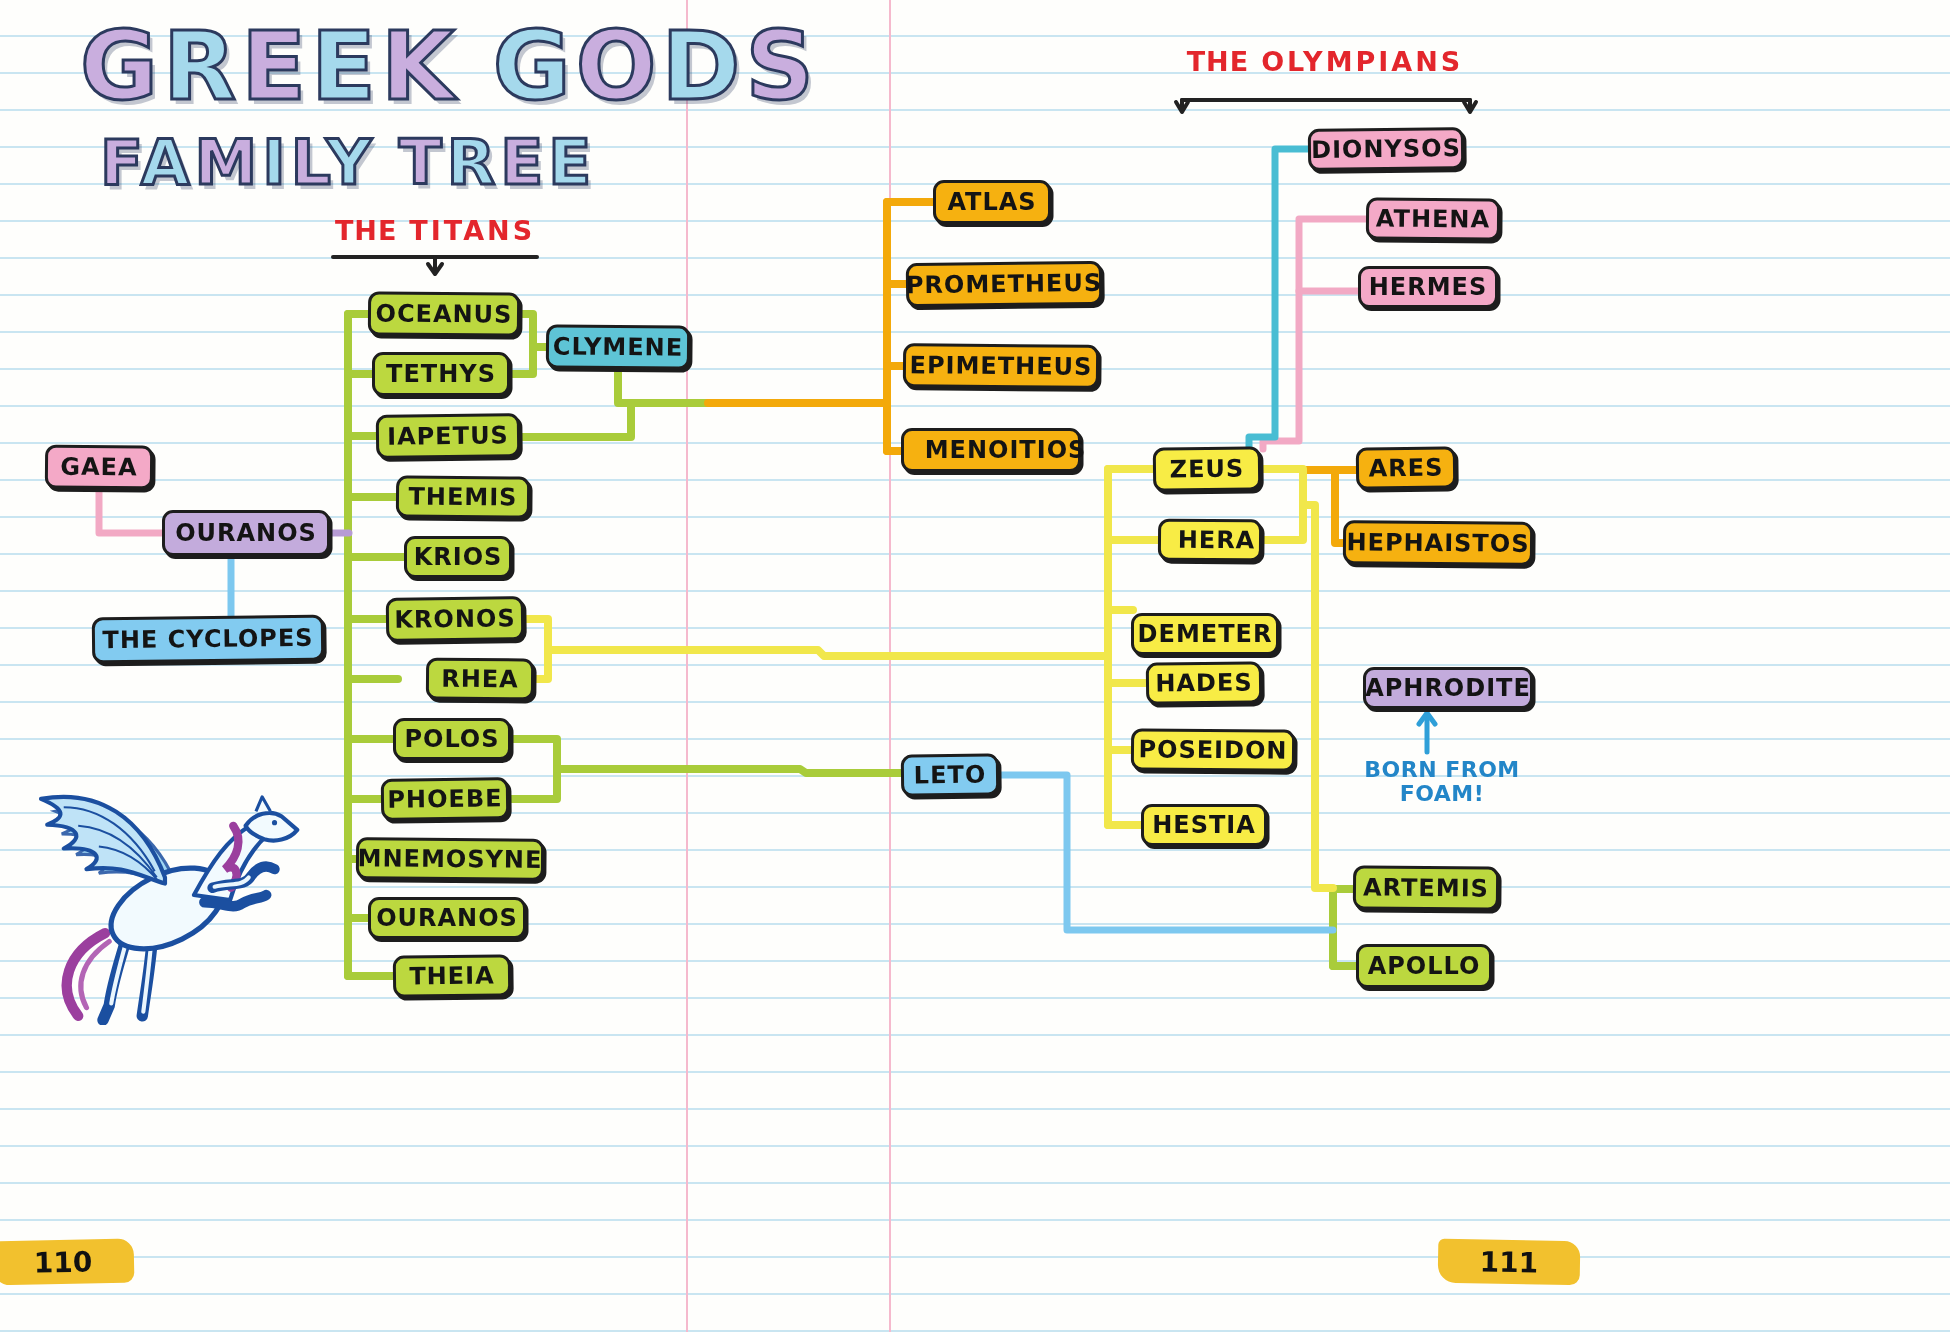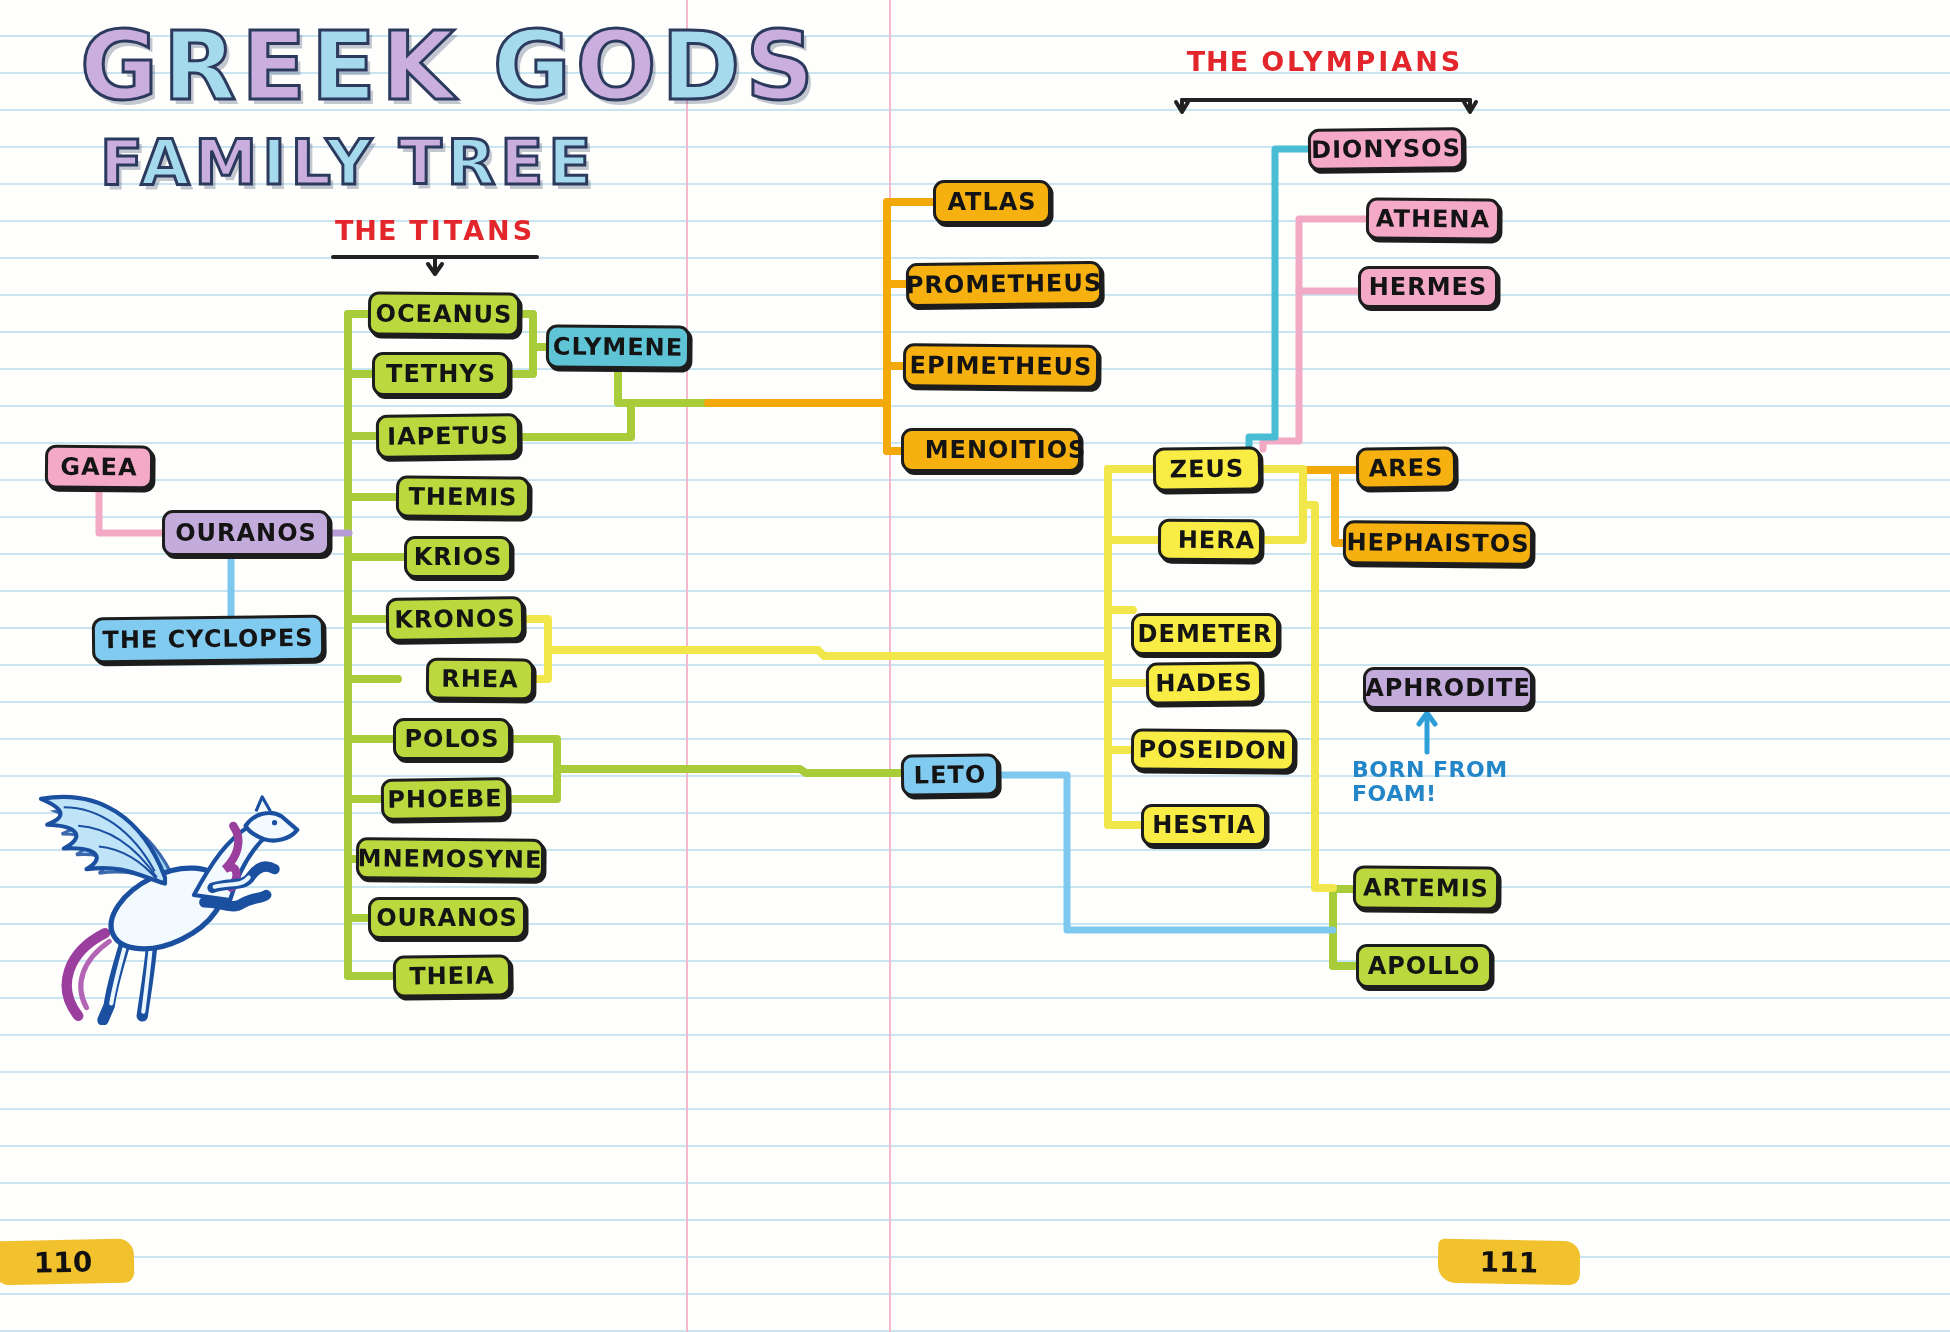--- a/index.html
+++ b/index.html
@@ -46,21 +46,21 @@
   .red-header{
     position:absolute;color:#e3262c;display:flex;align-items:baseline;
     gap:12px;justify-content:center;font-weight:bold;
   }
   .red-header .the{font-size:27px;letter-spacing:1px;}
   .red-header .name{font-size:27px;letter-spacing:3px;text-align:center;}
   .titans-header{left:300px;top:215px;width:270px;}
   .olympians-header{left:1165px;top:46px;width:320px;}
 
   .aphrodite-note{
-    position:absolute;left:1352px;top:758px;width:180px;text-align:left;
+    position:absolute;left:1352px;top:758px;width:180px;text-align:center;
     color:#2386c8;font-weight:bold;font-size:22px;line-height:1.1;letter-spacing:0.5px;
   }
 
   .pagenum{
     position:absolute;width:142px;height:44px;background:#f2c12e;
     display:flex;align-items:center;justify-content:center;
     font-weight:bold;font-size:28px;color:#111;
     border-radius:6px 16px 10px 18px;
   }
   .pagenum-left{left:-8px;top:1240px;transform:rotate(-1.2deg);}

